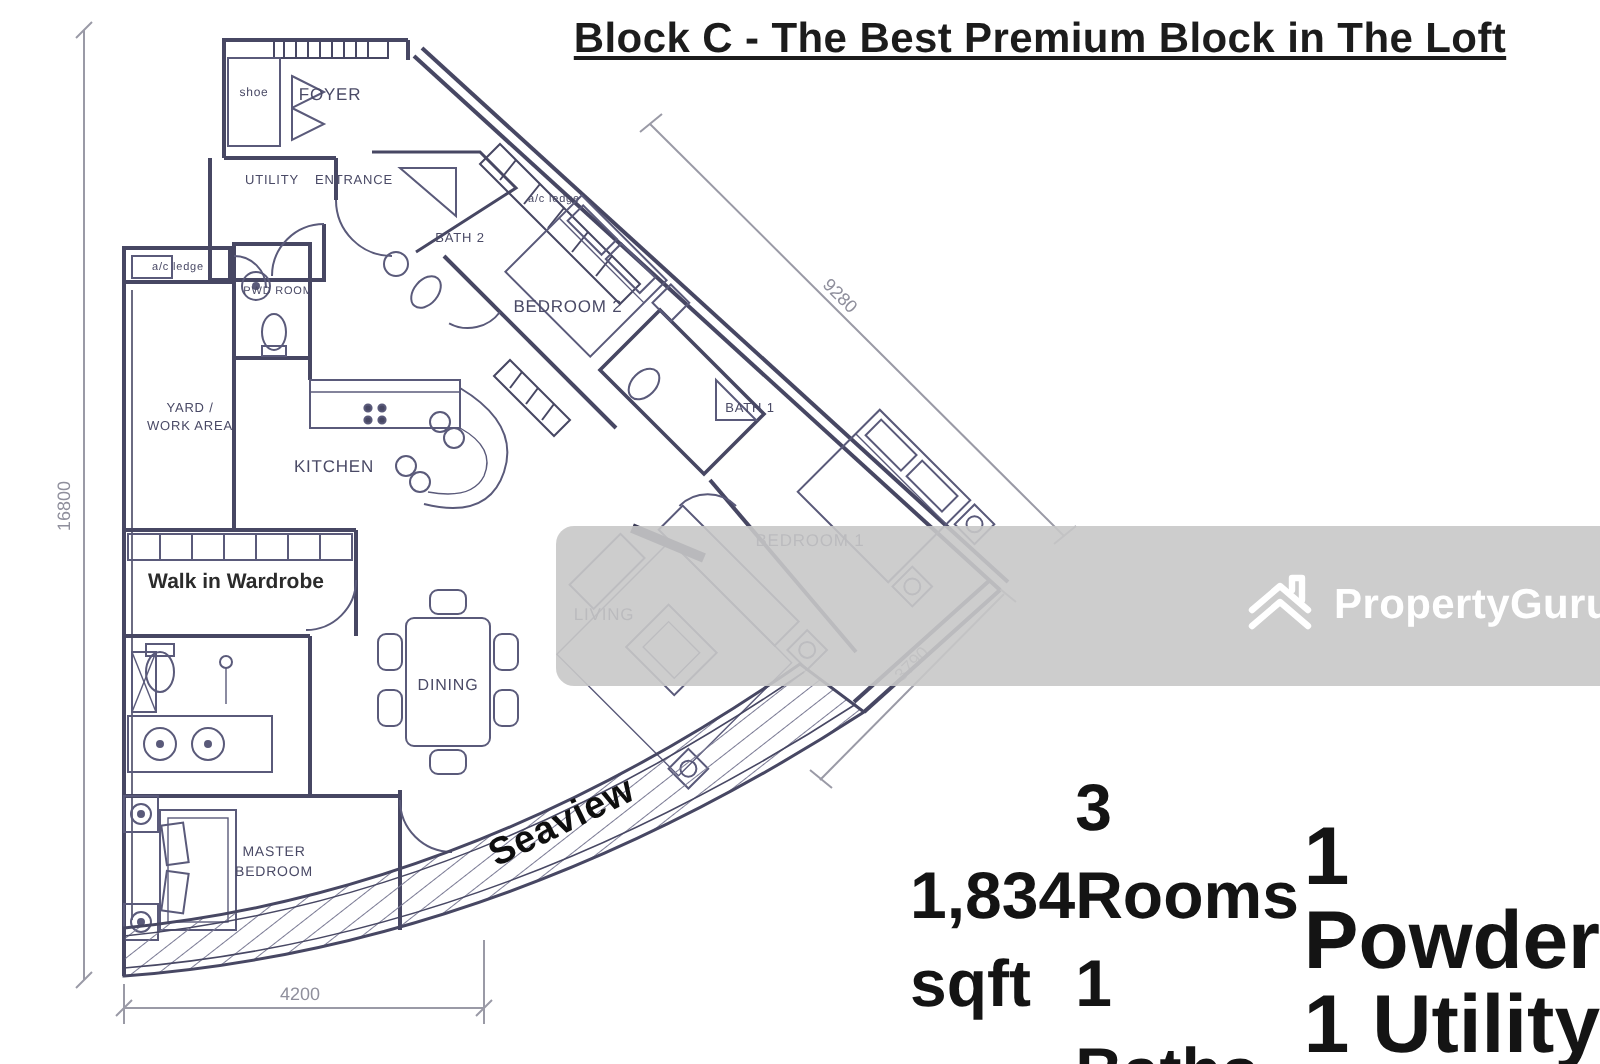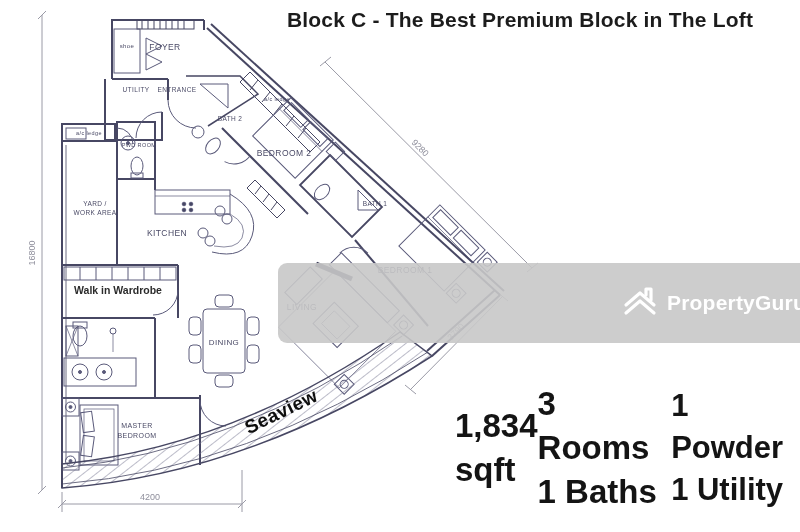--- a/index.html
+++ b/index.html
@@ -3,29 +3,29 @@
 <meta charset="utf-8">
 <style>
   html,body{margin:0;padding:0;}
   #stage{position:relative;width:800px;height:532px;background:#ffffff;overflow:hidden;
          font-family:"Liberation Sans",sans-serif;}
   #plan-svg{position:absolute;left:0;top:0;}
   .room-label{font-family:"Liberation Sans",sans-serif;fill:#4a4a66;letter-spacing:.4px;}
   .dim-label{font-family:"Liberation Sans",sans-serif;fill:#8f8f9c;}
   .overlay-label{font-family:"Liberation Sans",sans-serif;fill:#2b2b2b;font-weight:bold;}
   .title{position:absolute;left:240px;top:8px;width:560px;text-align:center;
-         font-size:21px;font-weight:bold;color:#1c1c1c;letter-spacing:.2px;}
+         font-size:21px;font-weight:bold;color:#1c1c1c;letter-spacing:.2px;text-decoration:underline;}
   .seaview{position:absolute;left:246px;top:418px;width:120px;
            font-size:19px;font-weight:bold;color:#0e0e0e;letter-spacing:.5px;
            transform:rotate(-26deg);transform-origin:left center;}
   .stats{position:absolute;left:455px;top:382px;width:345px;display:flex;
          flex-direction:row;align-items:center;color:#141414;font-weight:bold;}
   .stats .l1{font-size:33px;line-height:44px;}
   .stats .l2{font-size:33px;line-height:44px;}
-  .stats .l3{font-size:31px;line-height:42px;}
+  .stats .l3{font-size:41px;line-height:42px;}
   .watermark{position:absolute;left:278px;top:263px;width:590px;height:80px;
              background:rgba(200,200,200,0.90);border-radius:9px;}
   .wm-inner{position:absolute;left:342px;top:0;height:80px;display:flex;
             align-items:center;gap:7px;}
   .wm-text{color:#ffffff;font-size:21px;letter-spacing:.2px;}
   .wm-text .p1{font-weight:bold;}
   .wm-text .p2{font-weight:600;}
 </style>
 </head>
 <body>

